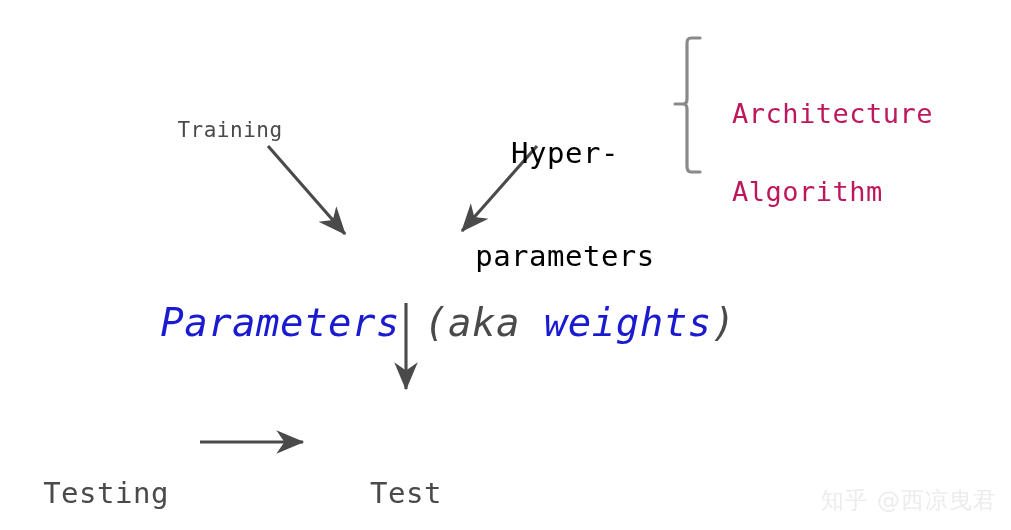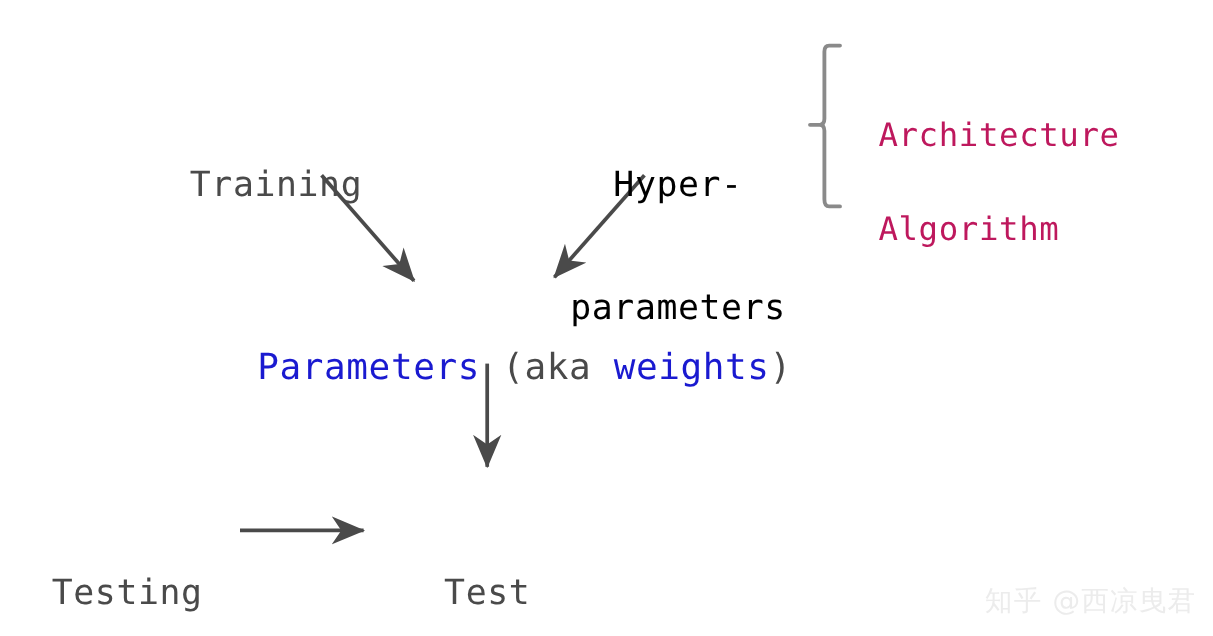--- a/index.html
+++ b/index.html
@@ -24,21 +24,21 @@
   }
   .node .line { display: block; }
 
   .gray-text   { color: #4a4a4a; }
   .red-text    { color: #000000; }
   .salmon-text { color: #be185d; }
   .blue-text   { color: #1a1ad0; }
 
   #node-training-data {
     left: 0px; top: 68px; width: 460px;
-    font-size: 29px;
+    font-size: 21px;
   }
   #node-hyperparameters {
     left: 400px; top: 68px; width: 330px;
     font-size: 29px;
   }
   #node-architecture {
     left: 700px; top: 34px; width: 300px;
     font-size: 27px;
     text-align: left;
     padding-left: 32px;
@@ -46,22 +46,23 @@
   }
   #node-algorithm {
     left: 700px; top: 112px; width: 300px;
     font-size: 27px;
     text-align: left;
     padding-left: 32px;
     box-sizing: border-box;
   }
   #node-parameters-line {
     left: 0px; top: 254px; width: 800px;
-    font-size: 30px;
+    font-size: 39px;
     text-align: center;
+    font-style: italic;
   }
   #node-testing-data {
     left: 0px; top: 408px; width: 212px;
     font-size: 29px;
   }
   #node-test-accuracy {
     left: 300px; top: 408px; width: 212px;
     font-size: 29px;
   }
 

